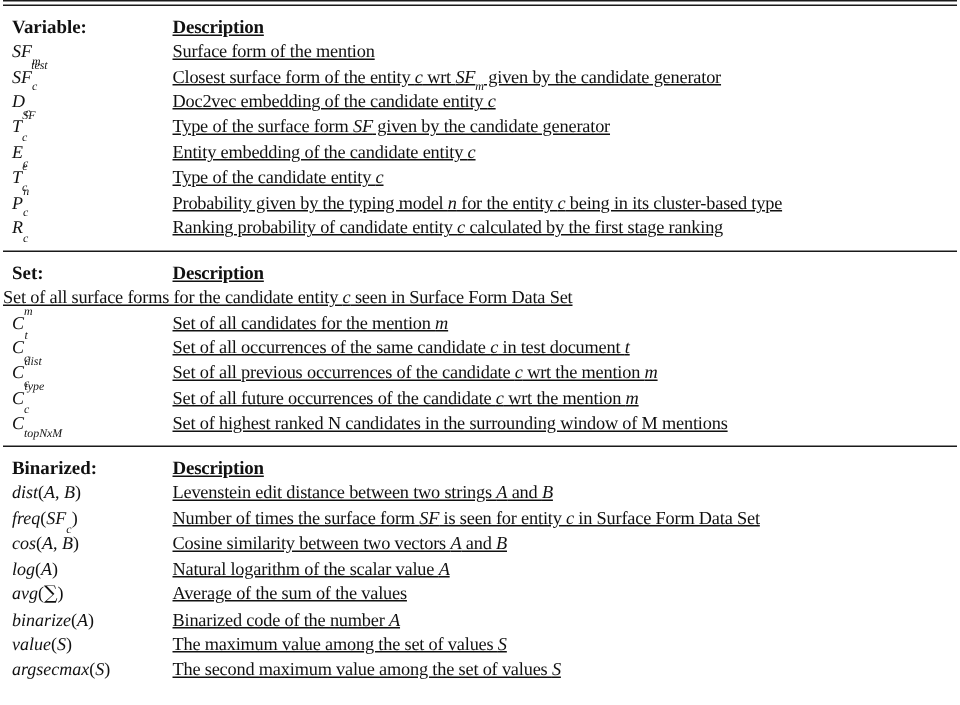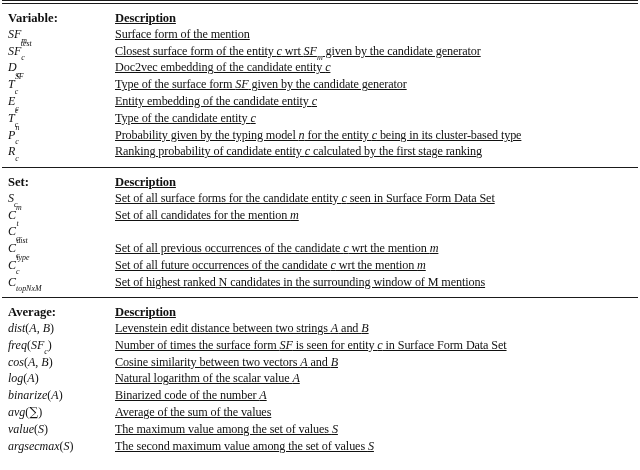--- a/index.html
+++ b/index.html
@@ -163,31 +163,31 @@
   <div class="spacer-sm"></div>
 
   <div class="section">
 
     <div class="row header row-pad">
       <div class="col-sym">Set:</div>
       <div class="col-desc">Description</div>
     </div>
 
     <div class="row row-pad">
-      <div class="col-sym"><span class="mi">S</span><sub>c</sub></div>
       <div class="col-desc">Set of all surface forms for the candidate entity <span class="mi">c</span> seen in Surface Form Data Set</div>
     </div>
 
     <div class="row row-pad">
       <div class="col-sym"><span class="mi">C</span><sup>m</sup></div>
       <div class="col-desc">Set of all candidates for the mention <span class="mi">m</span></div>
     </div>
 
     <div class="row row-pad">
       <div class="col-sym"><span class="mi">C</span><sub>c</sub><sup style="margin-left:-0.40em">t</sup></div>
+      <div class="col-desc">Set of all occurrences of the same candidate <span class="mi">c</span> in test document <span class="mi">t</span></div>
     </div>
 
     <div class="row row-pad">
       <div class="col-sym"><span class="mi">C</span><sub>c</sub><sup style="margin-left:-0.40em">dist</sup></div>
       <div class="col-desc">Set of all previous occurrences of the candidate <span class="mi">c</span> wrt the mention <span class="mi">m</span></div>
     </div>
 
     <div class="row row-pad">
       <div class="col-sym"><span class="mi">C</span><sub>c</sub><sup style="margin-left:-0.40em">type</sup></div>
       <div class="col-desc">Set of all future occurrences of the candidate <span class="mi">c</span> wrt the mention <span class="mi">m</span></div>
@@ -200,21 +200,21 @@
 
   </div>
 
   <div class="spacer-sm"></div>
   <hr class="rule-single">
   <div class="spacer-sm"></div>
 
   <div class="section">
 
     <div class="row header row-pad">
-      <div class="col-sym">Average:</div>
+      <div class="col-sym">Binarized:</div>
       <div class="col-desc">Description</div>
     </div>
 
     <div class="row row-pad">
       <div class="col-sym"><span class="mi">dist</span>(<span class="mi">A</span>, <span class="mi">B</span>)</div>
       <div class="col-desc">Levenstein edit distance between two strings <span class="mi">A</span> and <span class="mi">B</span></div>
     </div>
 
     <div class="row row-pad">
       <div class="col-sym"><span class="mi">freq</span>(<span class="mi">SF</span><sub>c</sub>)</div>
@@ -225,30 +225,30 @@
       <div class="col-sym"><span class="mi">cos</span>(<span class="mi">A</span>, <span class="mi">B</span>)</div>
       <div class="col-desc">Cosine similarity between two vectors <span class="mi">A</span> and <span class="mi">B</span></div>
     </div>
 
     <div class="row row-pad">
       <div class="col-sym"><span class="mi">log</span>(<span class="mi">A</span>)</div>
       <div class="col-desc">Natural logarithm of the scalar value <span class="mi">A</span></div>
     </div>
 
     <div class="row row-pad">
+      <div class="col-sym"><span class="mi">avg</span>(<span class="sigma">∑</span>)</div>
+      <div class="col-desc">Average of the sum of the values</div>
+    </div>
+
+    <div class="row row-pad">
       <div class="col-sym"><span class="mi">binarize</span>(<span class="mi">A</span>)</div>
       <div class="col-desc">Binarized code of the number <span class="mi">A</span></div>
     </div>
 
     <div class="row row-pad">
-      <div class="col-sym"><span class="mi">avg</span>(<span class="sigma">∑</span>)</div>
-      <div class="col-desc">Average of the sum of the values</div>
-    </div>
-
-    <div class="row row-pad">
       <div class="col-sym"><span class="mi">value</span>(<span class="mi">S</span>)</div>
       <div class="col-desc">The maximum value among the set of values <span class="mi">S</span></div>
     </div>
 
     <div class="row row-pad">
       <div class="col-sym"><span class="mi">argsecmax</span>(<span class="mi">S</span>)</div>
       <div class="col-desc">The second maximum value among the set of values <span class="mi">S</span></div>
     </div>
 
   </div>

